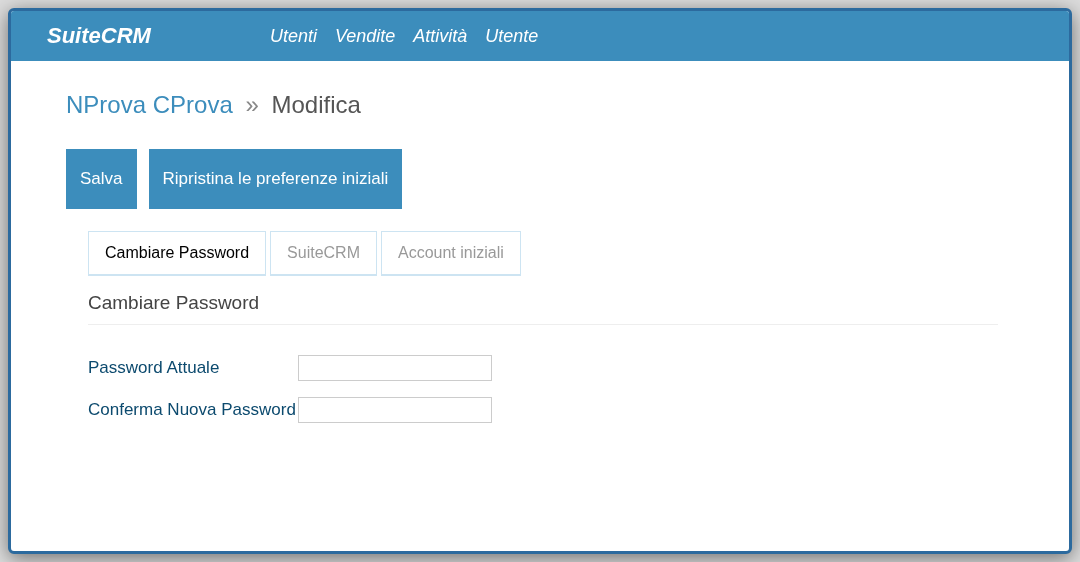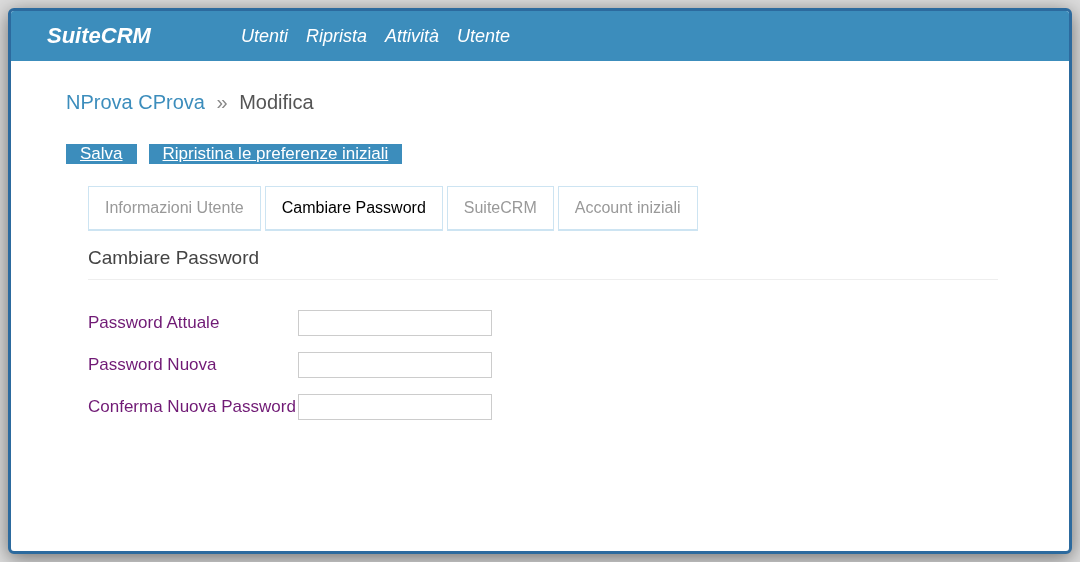--- a/index.html
+++ b/index.html
@@ -35,33 +35,34 @@
       font-style: italic;
     }
     .brand {
       font-size: 22px;
       font-weight: bold;
       margin-right: 90px;
     }
     .topnav {
       display: flex;
       gap: 18px;
+      margin-left: 29px;
     }
     .topnav a {
       color: #fff;
       text-decoration: none;
       font-size: 18px;
       cursor: pointer;
     }
     .content {
       padding: 30px 55px 20px 55px;
       position: relative;
     }
     .breadcrumb {
-      font-size: 20px;
+      font-size: 24px;
       color: #555;
       margin-bottom: 30px;
     }
     .breadcrumb .bc-link {
       color: #3c8dbc;
       text-decoration: none;
       cursor: pointer;
     }
     .breadcrumb .sep {
       color: #888;
@@ -69,24 +70,23 @@
     }
     .actions {
       display: flex;
       gap: 12px;
       margin-bottom: 22px;
     }
     .btn {
       background: #3c8dbc;
       color: #fff;
       border: none;
-      padding: 0 14px;
+      padding: 20px 14px;
       font-size: 17px;
       cursor: pointer;
-      text-decoration: underline;
     }
     .tabs {
       display: flex;
       margin-bottom: 16px;
       margin-left: 22px;
     }
     .tab {
       border: 1px solid #cde4f2;
       border-bottom: 2px solid #cde4f2;
       padding: 12px 16px;
@@ -112,75 +112,70 @@
     }
     .form-row {
       display: flex;
       align-items: center;
       margin-bottom: 16px;
       margin-left: 22px;
     }
     .form-row label {
       width: 210px;
       font-size: 17px;
-      color: #701a75;
+      color: #0c4a6e;
     }
     .form-row input {
       width: 194px;
       height: 26px;
       border: 1px solid #ccc;
       padding: 2px 4px;
       font-size: 15px;
     }
   </style>
 </head>
 <body>
 
 <div class="window">
 
   <div class="topbar">
     <div class="brand">SuiteCRM</div>
     <nav class="topnav">
       <a>Utenti</a>
-      <a>Riprista</a>
+      <a>Vendite</a>
       <a>Attività</a>
       <a>Utente</a>
     </nav>
   </div>
 
   <div class="content">
 
     <div class="breadcrumb">
       <a class="bc-link">NProva CProva</a>
       <span class="sep">»</span>
       <span>Modifica</span>
     </div>
 
     <div class="actions">
       <button class="btn">Salva</button>
       <button class="btn">Ripristina le preferenze iniziali</button>
     </div>
 
     <div class="tabs">
-      <div class="tab">Informazioni Utente</div>
       <div class="tab active">Cambiare Password</div>
       <div class="tab">SuiteCRM</div>
       <div class="tab">Account iniziali</div>
     </div>
 
     <div class="section-title">Cambiare Password</div>
     <hr class="hr">
 
     <div class="form-row">
       <label>Password Attuale</label>
       <input type="password" value="" style="">
     </div>
     <div class="form-row">
-      <label>Password Nuova</label>
-      <input type="password" value="" style="">
-    </div>
-    <div class="form-row">
       <label style="width:210px">Conferma Nuova Password</label>
       <input type="password" value="" style="">
     </div>
 
   </div>
 </div>
 
 </body></html>

